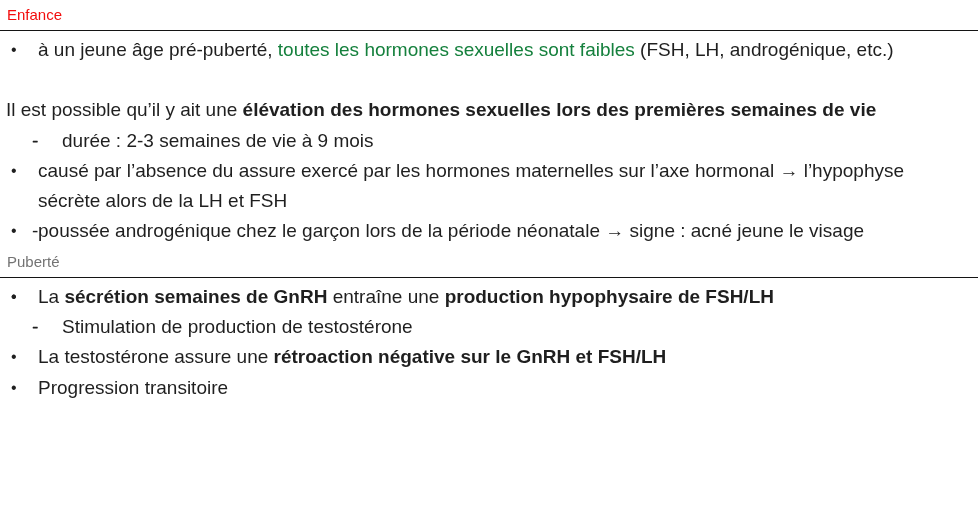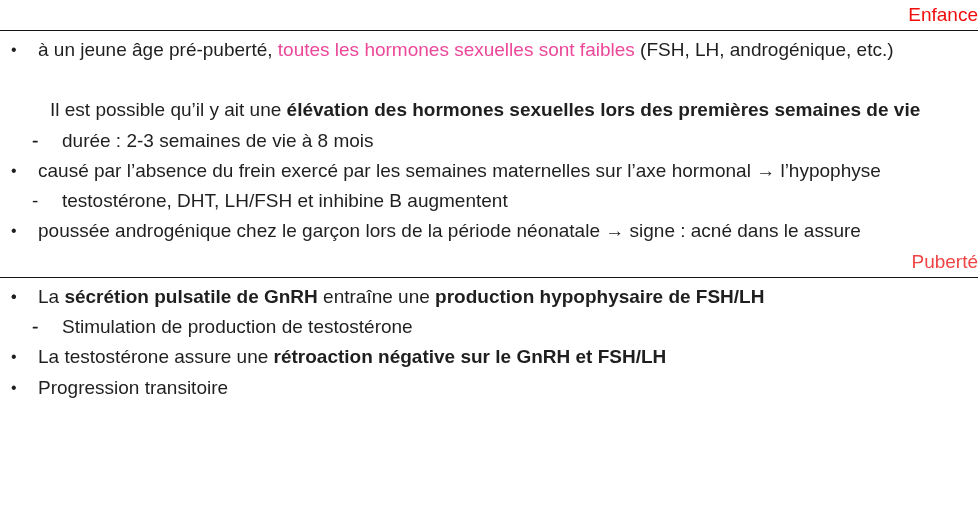--- a/index.html
+++ b/index.html
@@ -7,24 +7,23 @@
     width: 978px;
     height: 526px;
     background: #ffffff;
     overflow: hidden;
     font-family: "Liberation Sans", sans-serif;
     font-size: 19px;
     color: #1f1f1f;
   }
   .page { width: 978px; height: 526px; }
   .section-title {
-    font-size: 19px;
+    font-size: 15px;
     line-height: 24px;
     padding: 3px 0 3px 7px;
-    text-align: right;
   }
   .rule {
     border-top: 1.5px solid #141414;
     height: 0;
     width: 978px;
   }
   .content { padding-top: 4px; }
   .row { position: relative; line-height: 30.3px; }
   .row.bullet { padding-left: 38px; }
   .row.bullet > .marker {
@@ -32,51 +31,51 @@
     left: 11px;
     top: 0;
     font-size: 16px;
   }
   .row.dash { padding-left: 62px; }
   .row.dash > .marker {
     position: absolute;
     left: 32px;
     top: 0;
   }
-  .row.para { padding-left: 6px; margin-left: 44px; }
+  .row.para { padding-left: 6px; }
   .spacer { height: 30px; }
   .run-b { font-weight: bold; }
   .run-red {  }
   .run-arrow { font-weight: bold; }
 </style>
 </head>
 <body style="color: rgb(31, 31, 31); background: rgb(255, 255, 255);">
 
 <div class="page">
   <main id="doc">
       <section class="section">
         <div class="section-title" style="color: rgb(242, 13, 13);">Enfance</div>
         <div class="rule" style="border-top-color: rgb(20, 20, 20);"></div>
         <div class="content">
-          <div class="row bullet"><span class="marker">•</span><span class="text"><span>à un jeune âge pré-puberté, </span><span class="run-red " style="color: #ec4899;">toutes les hormones sexuelles sont faibles</span><span> (FSH, LH, androgénique, etc.)</span></span></div>
+          <div class="row bullet"><span class="marker">•</span><span class="text"><span>à un jeune âge pré-puberté, </span><span class="run-red " style="color: #15803d;">toutes les hormones sexuelles sont faibles</span><span> (FSH, LH, androgénique, etc.)</span></span></div>
           <div class="spacer"></div>
           <div class="row para"><span class="text"><span>Il est possible qu’il y ait une </span><span class="run-b ">élévation des hormones sexuelles lors des premières semaines de vie</span></span></div>
           <div class="row dash"><span class="marker">-</span></div>
-          <div class="row dash"><span class="marker">-</span><span class="text"><span>durée : 2-3 semaines de vie à 8 mois</span></span></div>
-          <div class="row bullet"><span class="marker">•</span><span class="text"><span>causé par l’absence du frein exercé par les semaines maternelles sur l’axe hormonal </span><span class="run-arrow">→</span><span> l’hypophyse</span><br></span></div>
-          <div class="row dash"><span class="marker">-</span><span class="text"><span>testostérone, DHT, LH/FSH et inhibine B augmentent</span></span></div>
-          <div class="row bullet"><span class="marker">•</span><span class="text"><span>poussée androgénique chez le garçon lors de la période néonatale </span><span class="run-arrow">→</span><span> signe : acné dans le assure</span></span></div>
+          <div class="row dash"><span class="marker">-</span><span class="text"><span>durée : 2-3 semaines de vie à 9 mois</span></span></div>
+          <div class="row bullet"><span class="marker">•</span><span class="text"><span>causé par l’absence du assure exercé par les hormones maternelles sur l’axe hormonal </span><span class="run-arrow">→</span><span> l’hypophyse</span><br><span>sécrète alors de la LH et FSH</span></span></div>
+          <div class="row dash"><span class="marker">-</span></div>
+          <div class="row bullet"><span class="marker">•</span><span class="text"><span>poussée androgénique chez le garçon lors de la période néonatale </span><span class="run-arrow">→</span><span> signe : acné jeune le visage</span></span></div>
         </div>
       </section>
       <section class="section">
-        <div class="section-title" style="color: #ef4444;">Puberté</div>
+        <div class="section-title" style="color: #737373;">Puberté</div>
         <div class="rule" style="border-top-color: rgb(20, 20, 20);"></div>
         <div class="content">
           <div class="row bullet"><span class="marker">•</span></div>
-          <div class="row bullet"><span class="marker">•</span><span class="text"><span>La </span><span class="run-b ">sécrétion pulsatile de GnRH</span><span> entraîne une </span><span class="run-b ">production hypophysaire de FSH/LH</span></span></div>
+          <div class="row bullet"><span class="marker">•</span><span class="text"><span>La </span><span class="run-b ">sécrétion semaines de GnRH</span><span> entraîne une </span><span class="run-b ">production hypophysaire de FSH/LH</span></span></div>
           <div class="row dash"><span class="marker">-</span></div>
           <div class="row dash"><span class="marker">-</span><span class="text"><span>Stimulation de production de testostérone</span></span></div>
           <div class="row bullet"><span class="marker">•</span><span class="text"><span>La testostérone assure une </span><span class="run-b ">rétroaction négative sur le GnRH et FSH/LH</span></span></div>
           <div class="row bullet"><span class="marker">•</span><span class="text"><span>Progression transitoire</span></span></div>
         </div>
       </section>
     </main>
 </div>
 
 </body></html>

